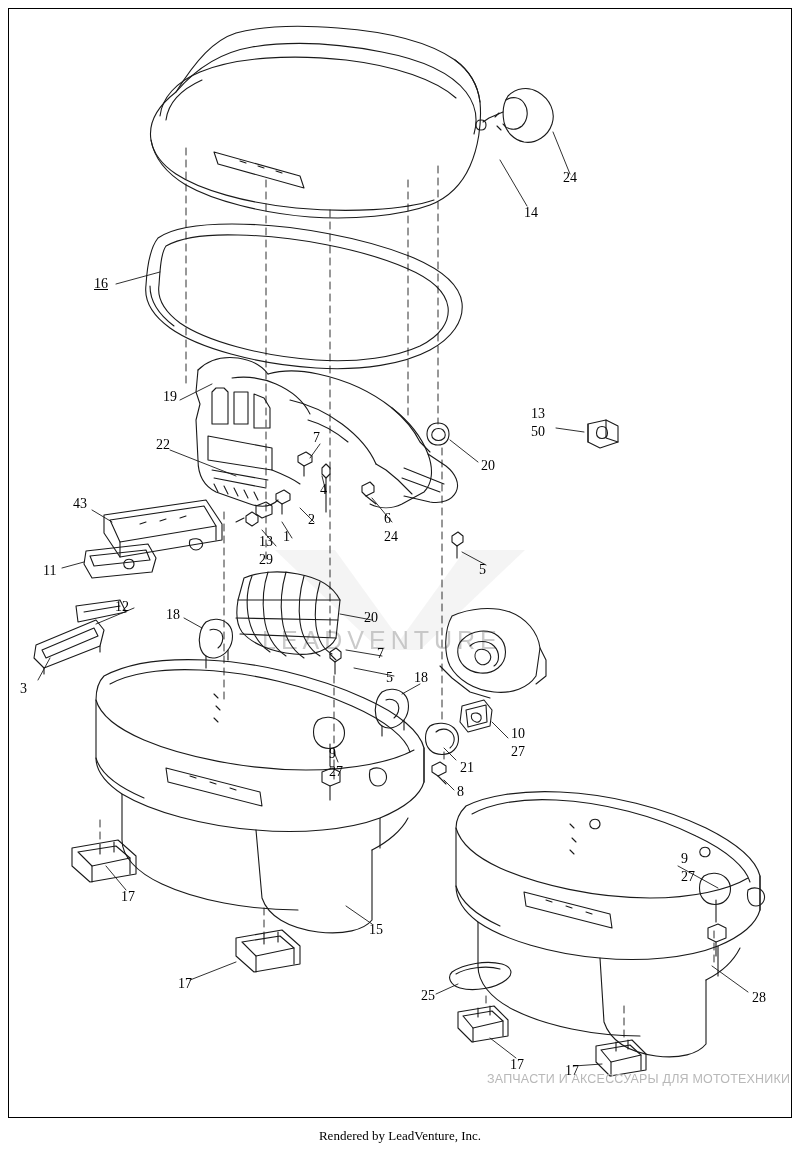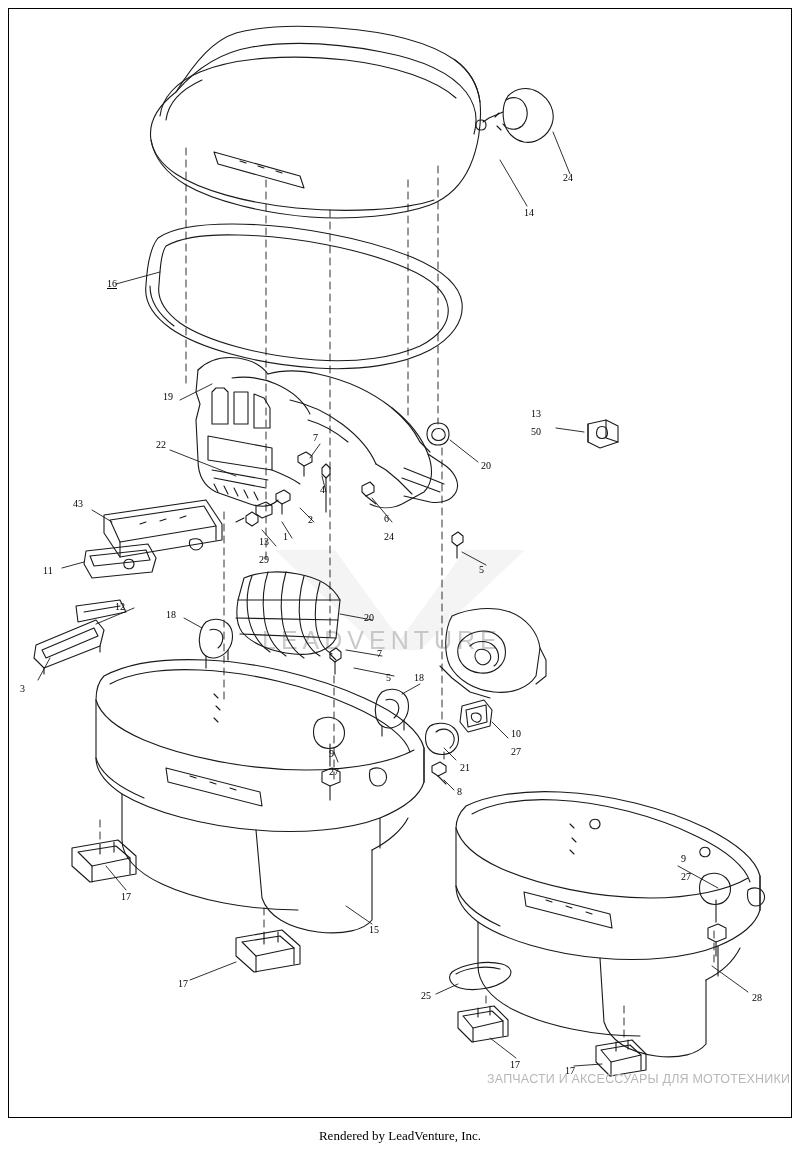--- a/index.html
+++ b/index.html
@@ -31,21 +31,21 @@
     position: absolute;
     left: 0;
     top: 0;
     width: 800px;
     height: 1166px;
     pointer-events: none;
   }
   .callout {
     position: absolute;
     font-family: "Liberation Serif", serif;
-    font-size: 10px;
+    font-size: 14px;
     color: #000000;
     line-height: 15px;
     white-space: pre;
     letter-spacing: 0px;
   }
   .footer {
     position: absolute;
     left: 0;
     top: 1128px;
     width: 800px;
@@ -405,21 +405,21 @@
         <path d="M748,992 L712,966"></path>
         <path d="M516,1058 L490,1038"></path>
         <path d="M574,1066 L602,1064"></path>
       </g>
 
     </g>
   </svg>
 
   <div class="callout" style="left:563px; top:170px;">24</div>
   <div class="callout" style="left:524px; top:205px;">14</div>
-  <div class="callout" style="left:107px; top:276px;text-decoration:underline;">16</div>
+  <div class="callout" style="left:94px; top:276px;text-decoration:underline;">16</div>
   <div class="callout" style="left:163px; top:389px;">19</div>
   <div class="callout" style="left:531px; top:406px;">13</div>
   <div class="callout" style="left:531px; top:424px;">50</div>
   <div class="callout" style="left:156px; top:437px;">22</div>
   <div class="callout" style="left:313px; top:430px;">7</div>
   <div class="callout" style="left:481px; top:458px;">20</div>
   <div class="callout" style="left:320px; top:482px;">4</div>
   <div class="callout" style="left:73px; top:496px;">43</div>
   <div class="callout" style="left:308px; top:512px;">2</div>
   <div class="callout" style="left:384px; top:511px;">6</div>

